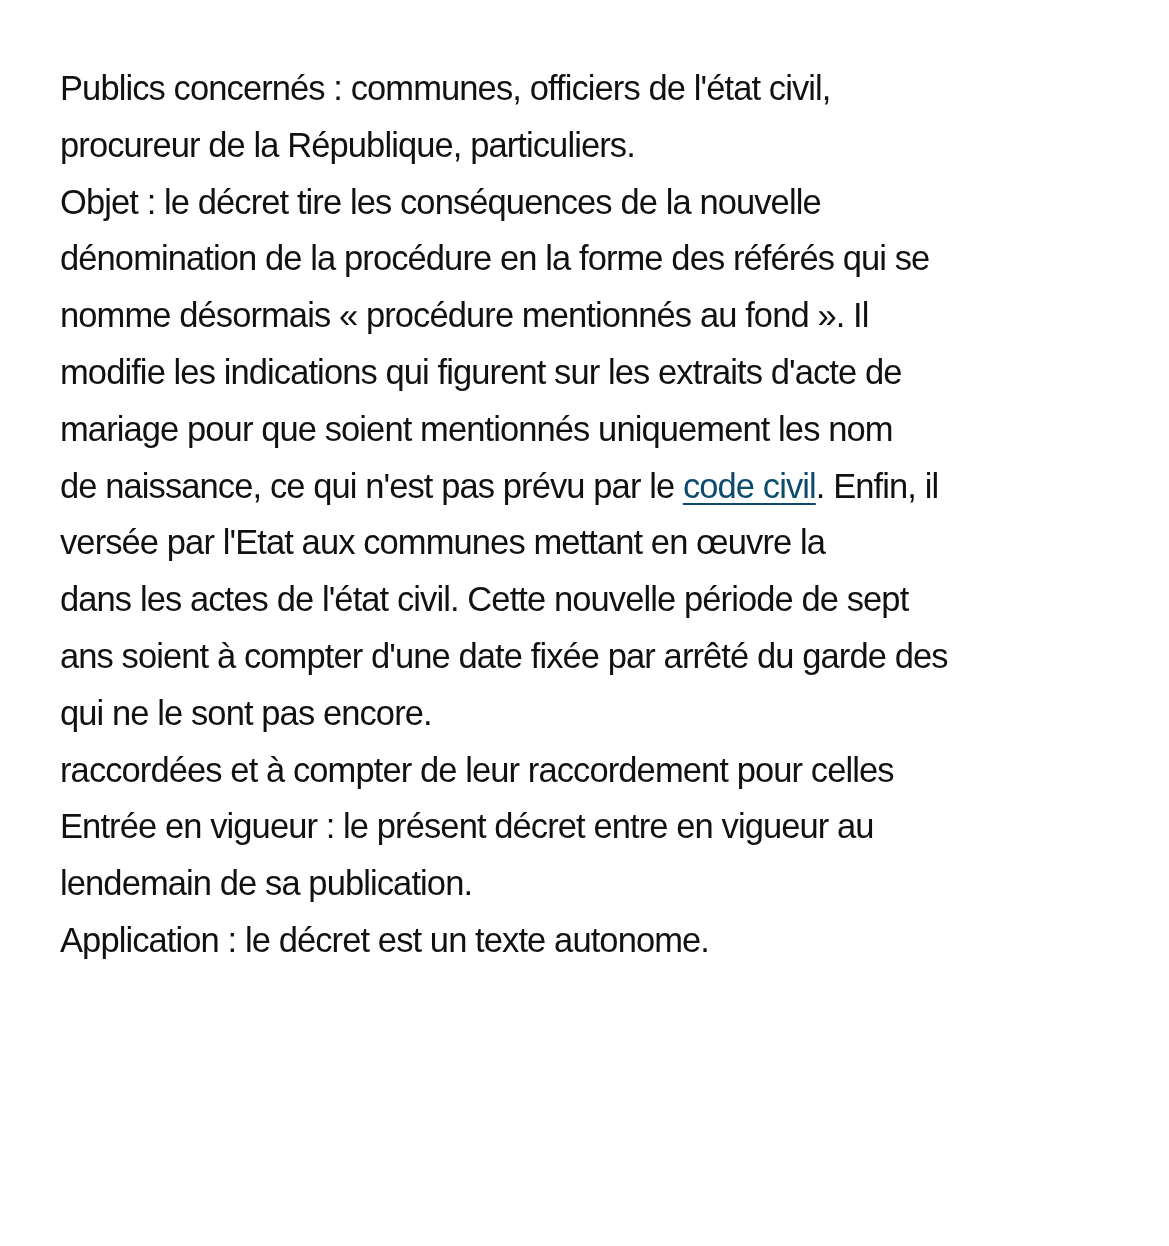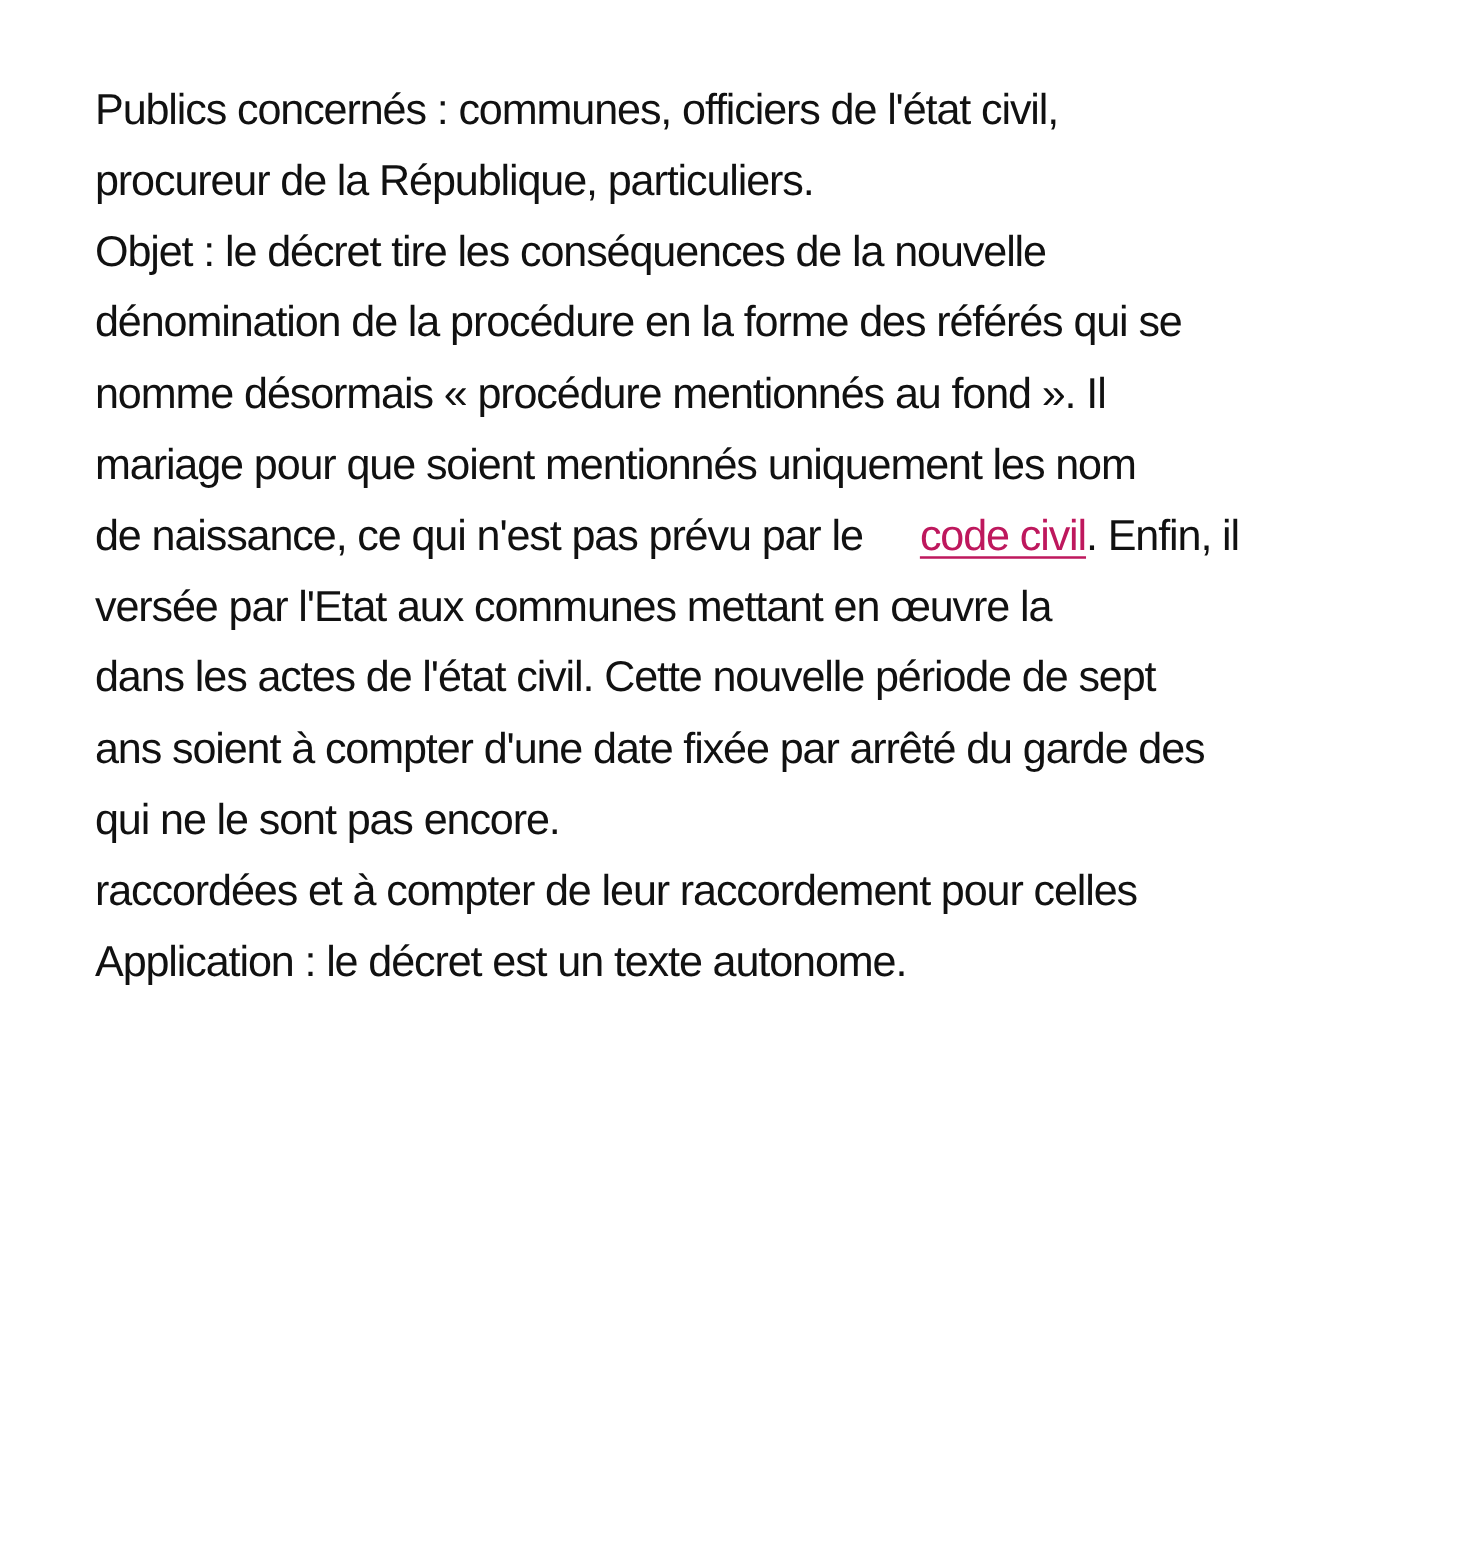--- a/index.html
+++ b/index.html
@@ -7,21 +7,21 @@
       padding: 0;
       background: #ffffff;
     }
     body {
       width: 1169px;
       height: 1246px;
       overflow: hidden;
     }
     .doc {
       position: absolute;
-      left: 76px;
+      left: 60px;
       top: 60px;
       width: 1060px;
       font-family: "Liberation Sans", "DejaVu Sans", sans-serif;
       font-size: 34.5px;
       line-height: 56.8px;
       color: #111111;
       letter-spacing: -0.9px;
       word-spacing: 0px;
     }
     .line {
@@ -41,24 +41,29 @@
 
 <div class="doc" style="color: rgb(17, 17, 17);">
   <div>
     <span class="line">Publics concernés : communes, officiers de l'état civil,</span>
     <span class="line">procureur de la République, particuliers.</span>
   </div>
   <div>
     <span class="line">Objet : le décret tire les conséquences de la nouvelle</span>
     <span class="line">dénomination de la procédure en la forme des référés qui se</span>
     <span class="line">nomme désormais « procédure mentionnés au fond ». Il</span>
+    <span class="line">modifie les indications qui figurent sur les extraits d'acte de</span>
     <span class="line">mariage pour que soient mentionnés uniquement les nom</span>
-    <span class="line"><span>de naissance, ce qui n'est pas prévu par le </span><a class="link" style="color: #be185d; margin-left: 37px;">code civil</a><span>. Enfin, il</span></span>
+    <span class="line"><span>de naissance, ce qui n'est pas prévu par le </span><a class="link" style="color: #0c4a6e;">code civil</a><span>. Enfin, il</span></span>
     <span class="line">versée par l'Etat aux communes mettant en œuvre la</span>
     <span class="line">dans les actes de l'état civil. Cette nouvelle période de sept</span>
     <span class="line">ans soient à compter d'une date fixée par arrêté du garde des</span>
     <span class="line">qui ne le sont pas encore.</span>
     <span class="line">raccordées et à compter de leur raccordement pour celles</span>
   </div>
   <div>
+    <span class="line">Entrée en vigueur : le présent décret entre en vigueur au</span>
+    <span class="line">lendemain de sa publication.</span>
+  </div>
+  <div>
     <span class="line">Application : le décret est un texte autonome.</span>
   </div>
 </div>
 
 </body></html>

